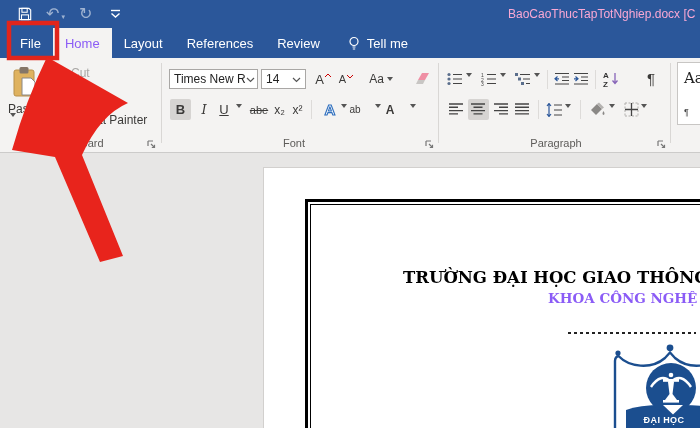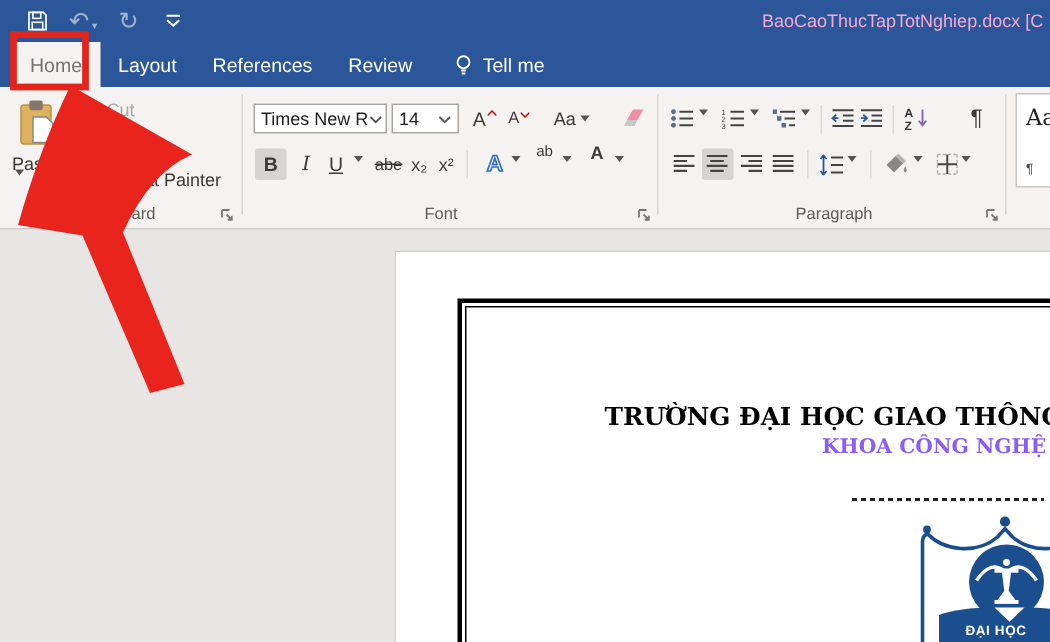--- a/index.html
+++ b/index.html
@@ -11,37 +11,37 @@
 .qicon{display:flex;align-items:center;justify-content:center}
 .undo,.redo{font-size:16px;color:rgba(255,255,255,.55);font-family:"DejaVu Sans",sans-serif;line-height:1}
 .undo{margin-left:14px}
 .undo small{font-size:7px;color:rgba(255,255,255,.55);margin-left:2px}
 .redo{margin-left:14px}
 .qat-dd{margin-left:18px}
 .wintitle{position:absolute;left:508px;top:7px;font-size:12px;color:#f9a8d4;white-space:nowrap}
 
 .tabrow{position:absolute;top:28px;left:0;right:0;height:30px;background:#2b579a;display:flex;padding-left:8px}
 .tab{color:#fff;font-size:13px;padding:0 12px;display:flex;align-items:center;white-space:nowrap}
-.tab.active{background:#f4f3f2;color:#737373}
+.tab.active{background:#f4f3f2;color:#8b5cf6}
 .tab.tellme{margin-left:4px}
 .bulb{margin-right:7px;display:flex}
 
 .ribbon{position:absolute;top:58px;left:0;right:0;height:95px;background:#f4f3f2;border-bottom:1px solid #cccbca}
 .gsep{position:absolute;top:5px;height:80px;width:1px;background:#d9d7d5}
 .glabel{position:absolute;bottom:3px;font-size:11px;color:#5d5b59;text-align:center}
 .launcher{position:absolute;bottom:5px;width:11px;height:11px}
 .abs{position:absolute}
 .combo{position:absolute;height:20px;background:#fff;border:1px solid #a9a7a5;font-size:12px;color:#222;display:flex;align-items:center;padding:0 4px;white-space:nowrap}
 .combo .chev{margin-left:auto}
 .btn{position:absolute;display:flex;align-items:center;justify-content:center;color:#3b3a39}
 .chip{background:#d6d4d2;border-radius:2px}
 .ddcaret{width:0;height:0;border-left:3.5px solid transparent;border-right:3.5px solid transparent;border-top:4px solid #555}
 .fbtn{font-size:13px}
 .vsep{position:absolute;width:1px;background:#dddbd9}
-.hl{flex-direction:column;gap:16px}
+.hl{flex-direction:row;gap:16px}
 .bar{width:15px;height:4px}
 
 .paste-label{position:absolute;left:8px;top:44px;font-size:12px;color:#3b3a39}
 .cut-label{font-size:12px;color:#a9a7a5}
 .fp-label{font-size:12px;color:#3b3a39}
 
 .stylebox{position:absolute;left:677px;top:4px;width:40px;height:63px;background:#fff;border:1px solid #c8c6c4}
 .stylebox .aa{font-family:"DejaVu Serif",serif;font-size:15px;color:#222;position:absolute;left:6px;top:6px}
 .stylebox .nm{position:absolute;left:6px;top:44px;font-size:9px;color:#444}
 
@@ -74,20 +74,23 @@
       <svg width="11" height="10" viewBox="0 0 11 10">
           <path d="M1 1.5 h9" stroke="#fff" stroke-width="1.4" fill="none"></path>
           <path d="M1.5 4.5 L5.5 8 L9.5 4.5" stroke="#fff" stroke-width="1.4" fill="none"></path>
         </svg>
     </span>
   </div>
   <div class="wintitle">BaoCaoThucTapTotNghiep.docx [C</div>
 </div>
 
 <div class="tabrow">
+  <div class="tab">
+      <span>File</span>
+    </div>
   <div class="tab active">
       <span>Home</span>
     </div>
   <div class="tab">
       <span>Layout</span>
     </div>
   <div class="tab">
       <span>References</span>
     </div>
   <div class="tab">

